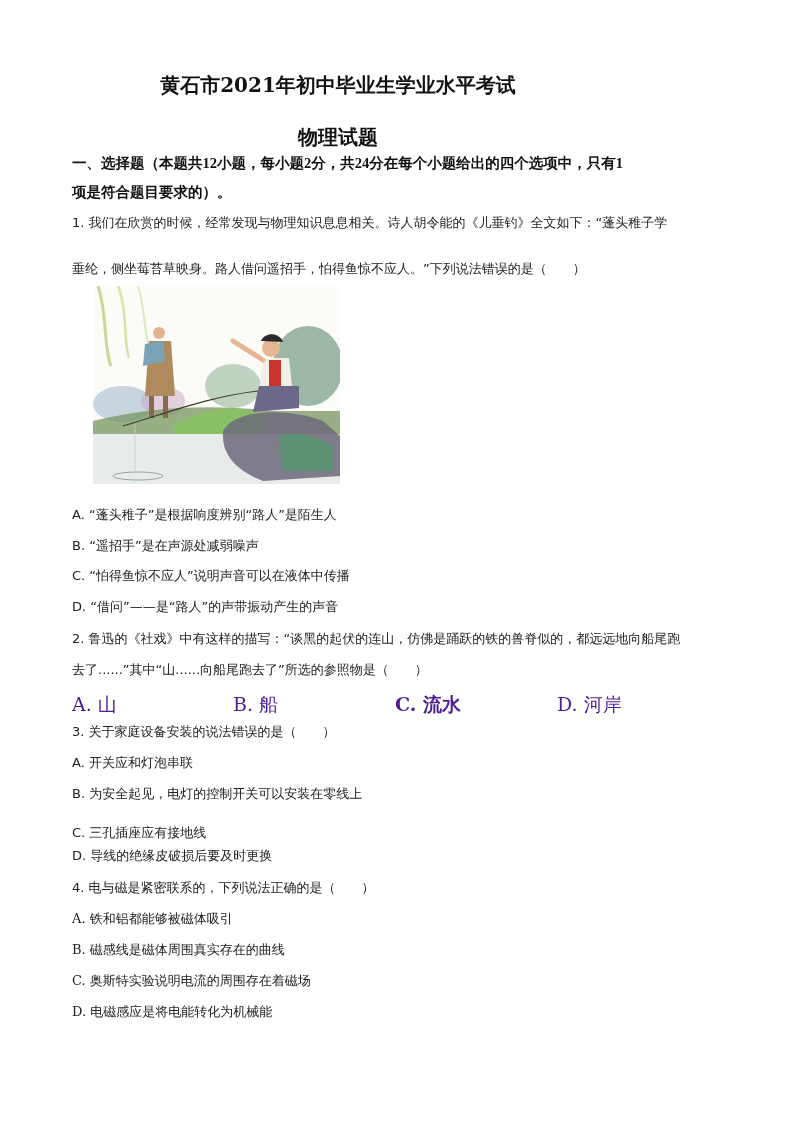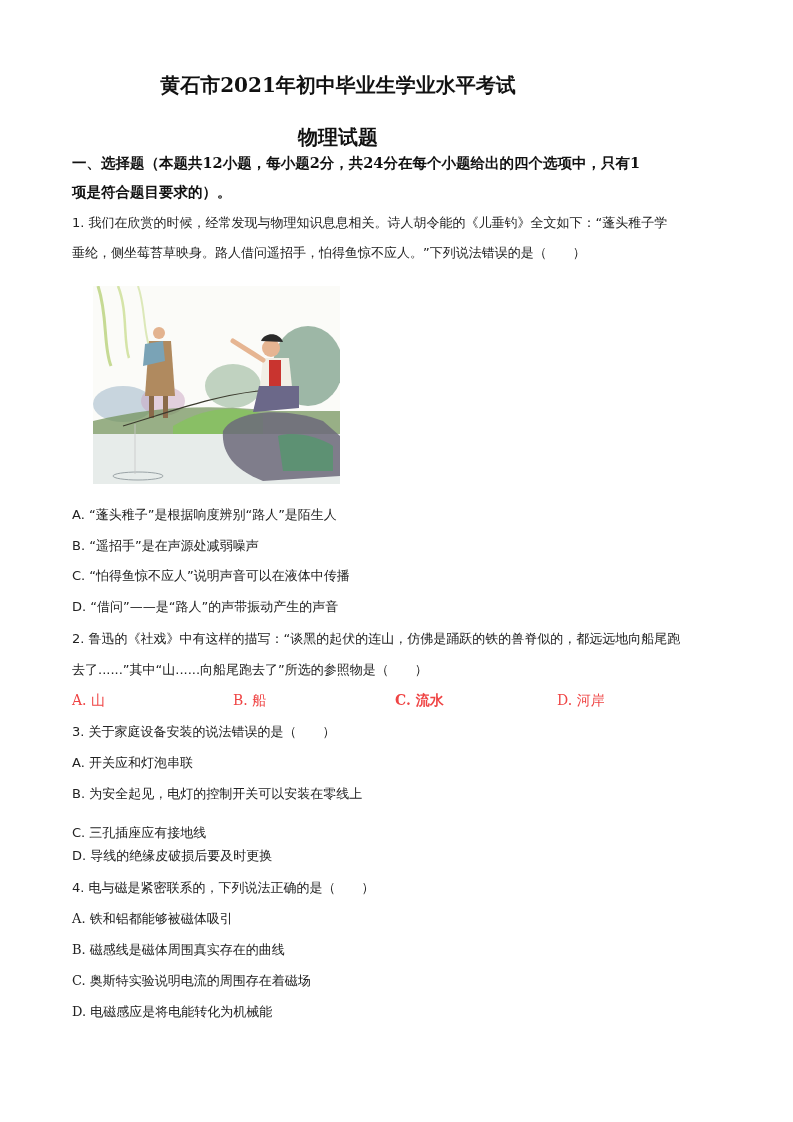--- a/index.html
+++ b/index.html
@@ -3,36 +3,36 @@
 <meta charset="utf-8">
 <style>
   html, body { margin: 0; padding: 0; background: #ffffff; }
   body { width: 793px; height: 1122px; position: relative; overflow: hidden;
          font-family: "DejaVu Sans", "Liberation Sans", sans-serif; color: #1a1a1a; }
   .abs { position: absolute; white-space: nowrap; }
   .title { left: 0; width: 676px; text-align: center; font-family: "DejaVu Serif", "Liberation Serif", serif;
            font-weight: bold; font-size: 20px; color: #111; }
   .section { font-family: "DejaVu Serif", "Liberation Serif", serif; font-weight: bold; font-size: 14.5px; color: #111; left: 72px; }
   .line { left: 72px; font-size: 13px; color: #222; }
-  .opt { font-size: 14px; color: #ef4444; }
+  .opt { font-size: 19px; color: #4c1d95; }
   .serif { font-family: "DejaVu Serif", "Liberation Serif", serif; }
   .illus { position: absolute; left: 93px; top: 286px; width: 247px; height: 198px; overflow: hidden; background: #fbfbf8; }
 </style>
 </head>
 <body>
 
 <div class="abs title" style="top:72px;">黄石市2021年初中毕业生学业水平考试</div>
 <div class="abs title" style="top:124px;">物理试题</div>
 
-<div class="abs section" style="top:154px;">一、选择题（本题共12小题，每小题2分，共24分在每个小题给出的四个选项中，只有1</div>
+<div class="abs section" style="top:154px;font-family:Liberation Serif, serif;">一、选择题（本题共12小题，每小题2分，共24分在每个小题给出的四个选项中，只有1</div>
 <div class="abs section" style="top:183px;">项是符合题目要求的）。</div>
 
 <div>
   <div class="abs line" style="top:214px;">1. 我们在欣赏的时候，经常发现与物理知识息息相关。诗人胡令能的《儿垂钓》全文如下：“蓬头稚子学</div>
-  <div class="abs line" style="top:244px;">垂纶，侧坐莓苔草映身。路人借问遥招手，怕得鱼惊不应人。”下列说法错误的是（　　）</div>
+  <div class="abs line" style="top:260px;">垂纶，侧坐莓苔草映身。路人借问遥招手，怕得鱼惊不应人。”下列说法错误的是（　　）</div>
 
   <div class="illus">
     <svg width="247" height="198" viewBox="0 0 247 198" xmlns="http://www.w3.org/2000/svg">
 
       <path d="M5,0 C15,30 10,60 18,80" stroke="#b9d27a" stroke-width="3" fill="none" opacity="0.8"></path>
       <path d="M25,0 C35,25 30,55 36,72" stroke="#c4da86" stroke-width="2.5" fill="none" opacity="0.7"></path>
       <path d="M45,0 C52,20 50,40 56,60" stroke="#c8dc90" stroke-width="2" fill="none" opacity="0.6"></path>
 
       <ellipse cx="30" cy="118" rx="30" ry="18" fill="#9fb6c9" opacity="0.55"></ellipse>
       <ellipse cx="70" cy="115" rx="22" ry="15" fill="#c9a3c2" opacity="0.5"></ellipse>

